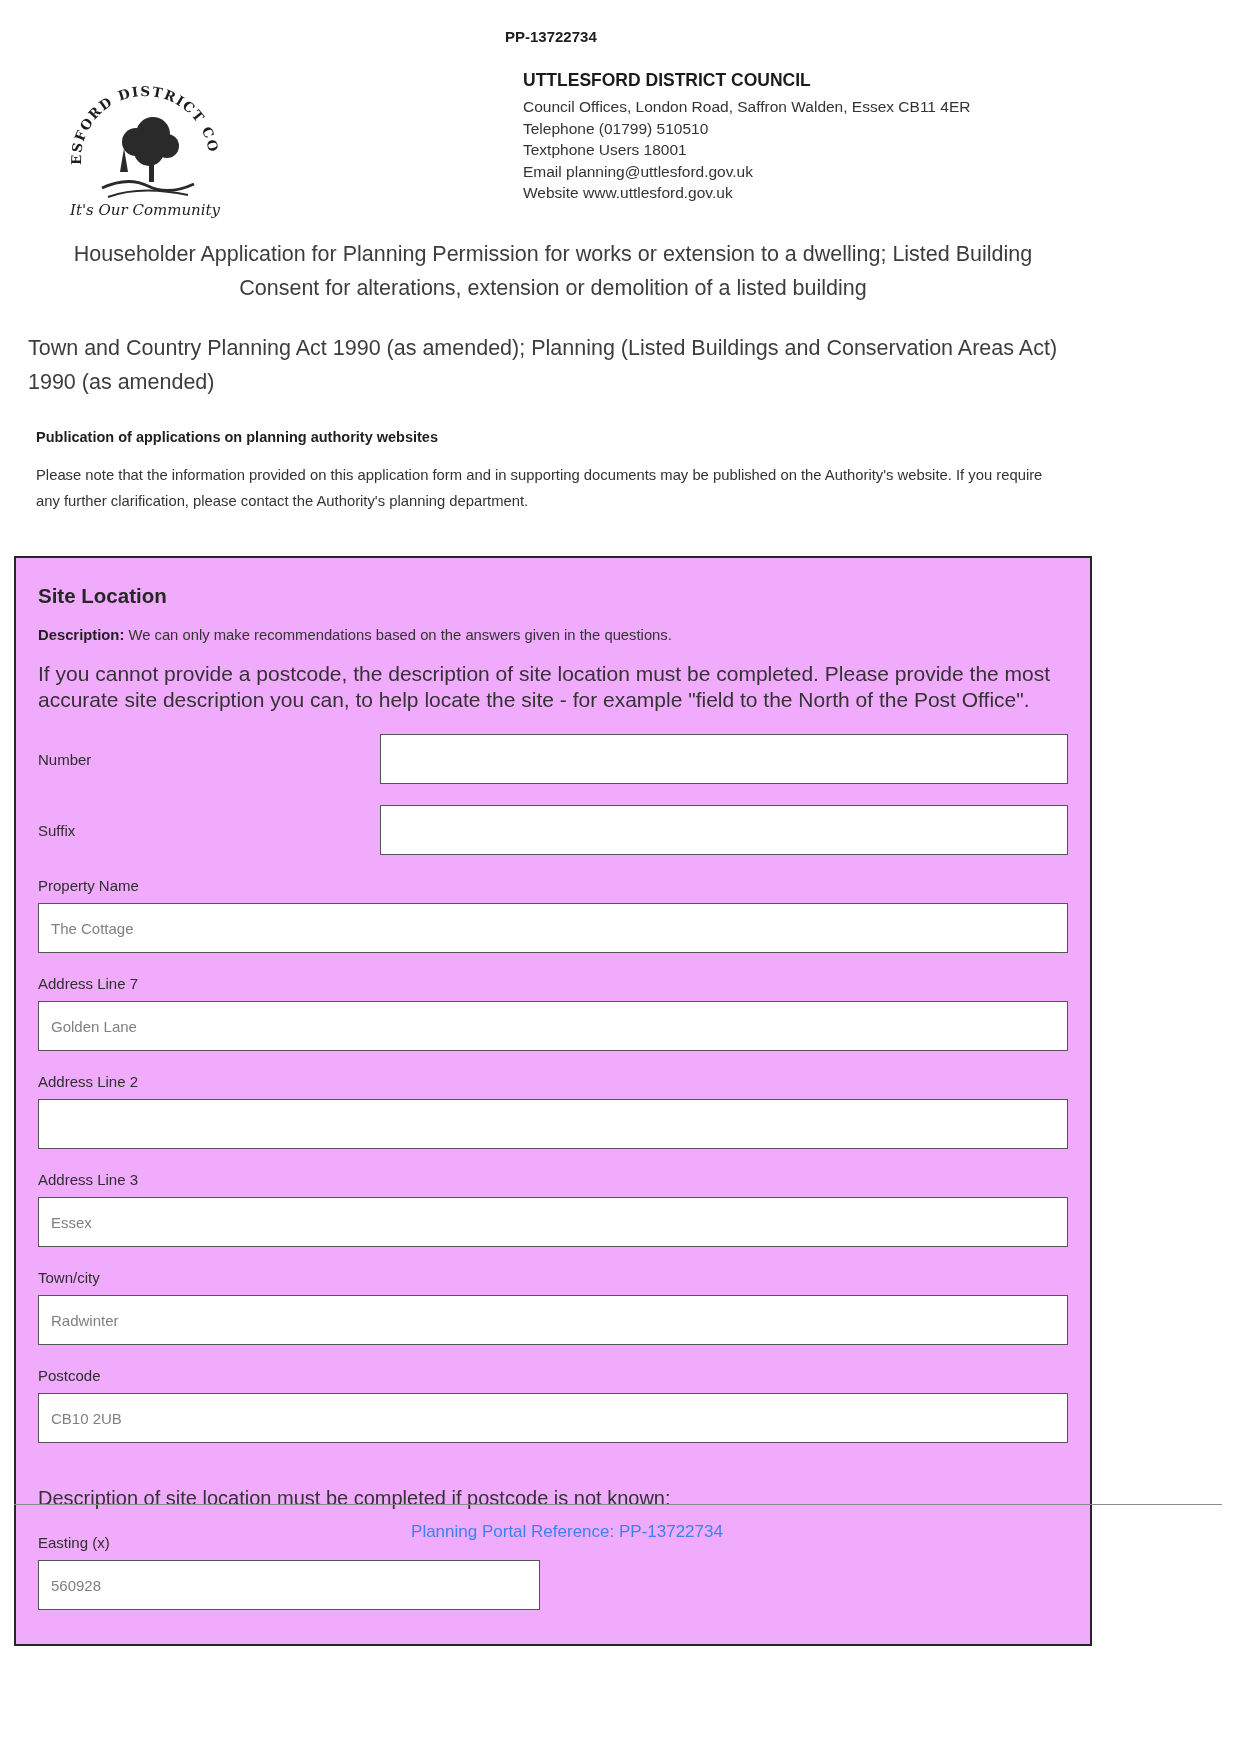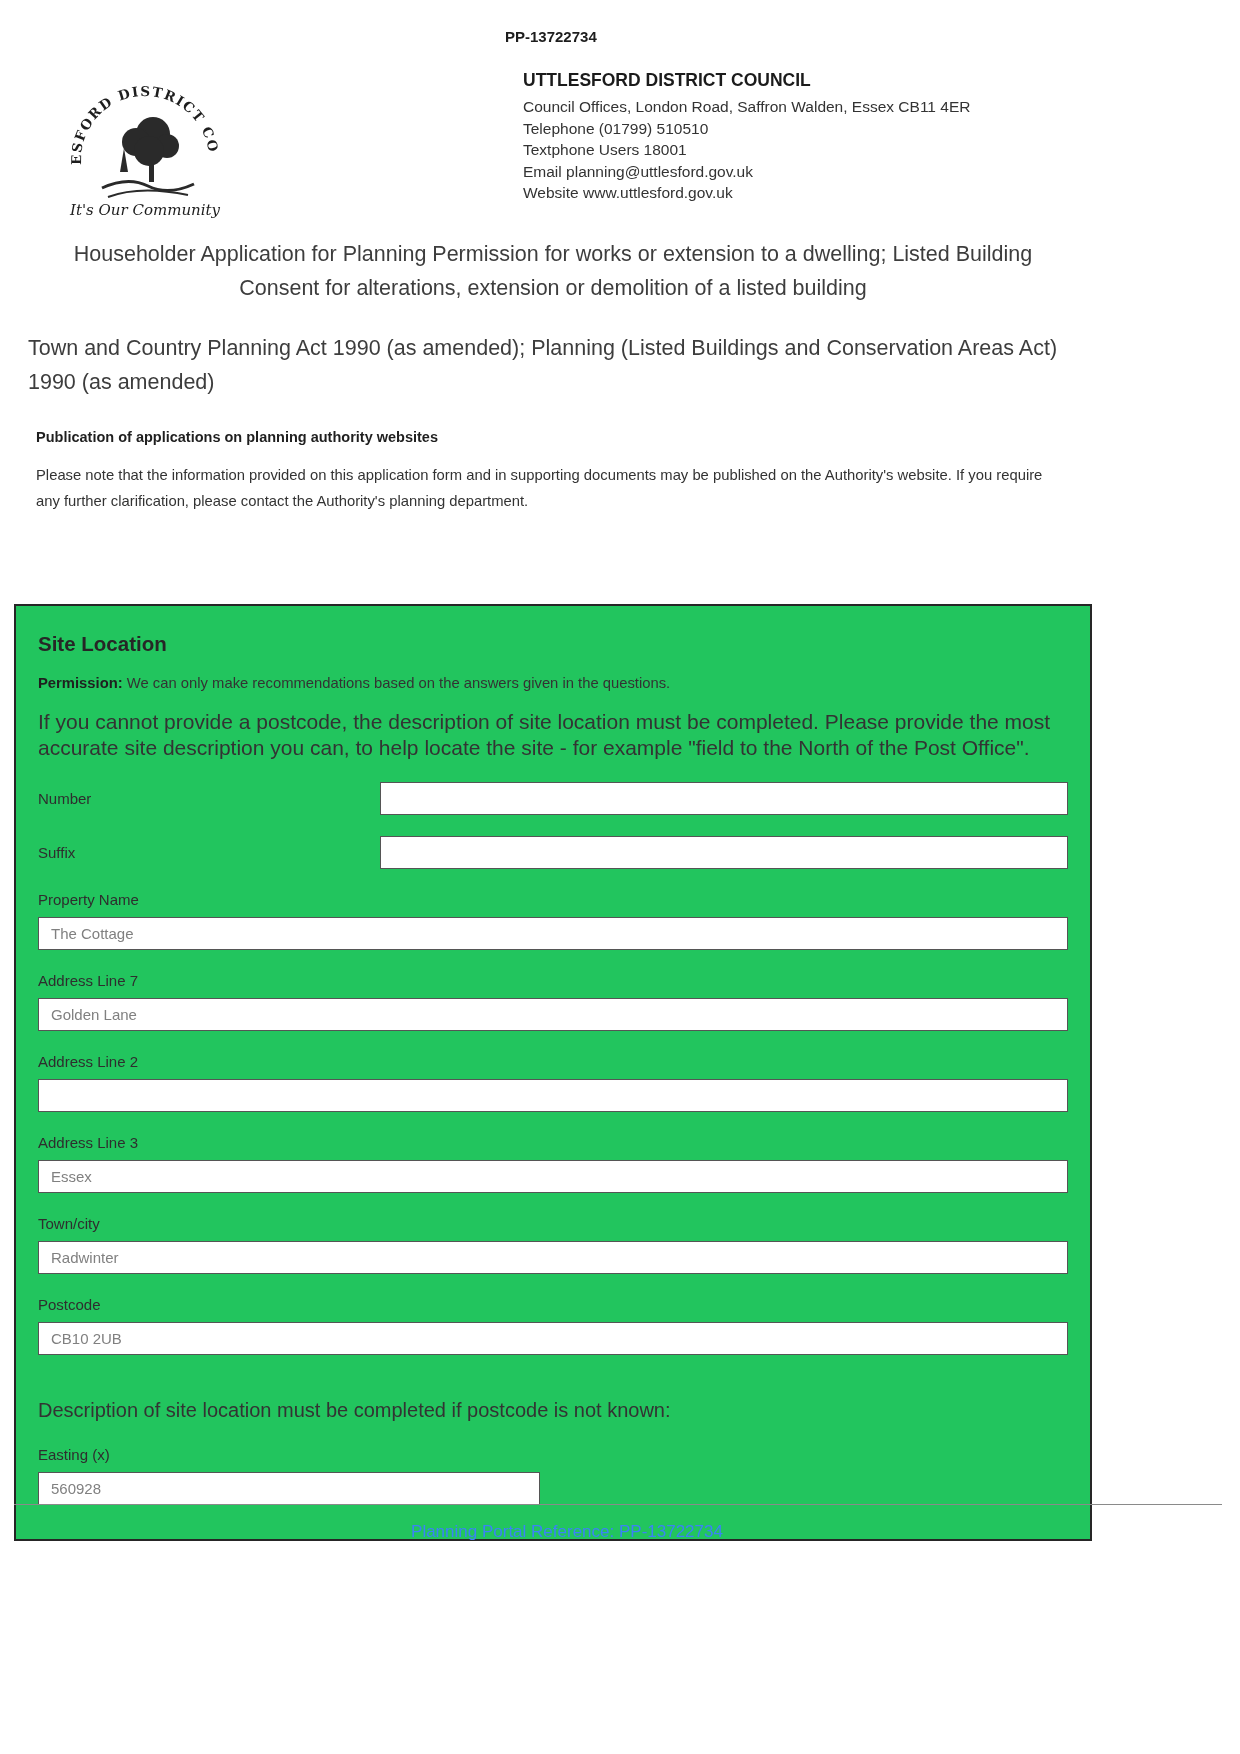--- a/index.html
+++ b/index.html
@@ -31,37 +31,37 @@
     margin:26px auto 0 auto; width:1050px; text-align:left;
     font-size:21.5px; line-height:34px; color:#3d3d3d;
   }
 
   
   .pub-heading { margin:30px 0 0 36px; font-size:14.5px; font-weight:bold; color:#1f1f1f; }
   .pub-body { margin:17px 50px 0 36px; font-size:14.8px; line-height:26px; color:#333; }
 
   
   .box {
-    margin:90px 0 0 14px; width:1078px;
+    margin:42px 0 0 14px; width:1078px;
     border:2px solid #262626;
     padding:22px 22px 34px 22px;
-    background:#22c55e;
+    background:#f0abfc;
   }
   .section-heading { font-size:20.5px; font-weight:bold; color:#262626; margin-top:4px; }
   .disclaimer { margin-top:19px; font-size:14.8px; color:#333; }
   .disclaimer b { color:#1f1f1f; }
   .intro { margin-top:18px; font-size:21px; line-height:26px; color:#333; }
 
   .inline-field { display:flex; align-items:center; margin-top:21px; }
   .inline-field:first-of-type { margin-top:26px; }
   .inline-label { width:342px; flex:0 0 342px; font-size:15px; color:#2e2e2e; }
   .stack-field { margin-top:22px; }
   .stack-label { display:block; font-size:15px; color:#2e2e2e; }
   .text-input {
-    display:block; width:100%; height:33px; margin-top:9px;
+    display:block; width:100%; height:50px; margin-top:9px;
     border:1px solid #555; border-radius:0; background:#fff;
     font-family:"Liberation Sans", sans-serif;
     font-size:15px; color:#808080; padding:0 12px; outline:none;
   }
   .inline-field .text-input { flex:1 1 auto; margin-top:0; }
 
   .desc-heading { margin-top:44px; font-size:20px; color:#333; }
   .coords { display:flex; gap:32px; }
   .coord { width:502px; flex:0 0 502px; }
   .coord .stack-label { margin-top:24px; }
@@ -116,21 +116,21 @@
 
   <div class="title">Householder Application for Planning Permission for works or extension to a dwelling; Listed Building Consent for alterations, extension or demolition of a listed building</div>
   <div class="subtitle">Town and Country Planning Act 1990 (as amended); Planning (Listed Buildings and Conservation Areas Act) 1990 (as amended)</div>
 
   <div class="pub-heading">Publication of applications on planning authority websites</div>
   <div class="pub-body">Please note that the information provided on this application form and in supporting documents may be published on the Authority's website. If you require any further clarification, please contact the Authority's planning department.</div>
 
   <section class="box">
     <div class="section-heading">Site Location</div>
 
-    <p class="disclaimer"><b>Permission:</b><span> We can only make recommendations based on the answers given in the questions.</span></p>
+    <p class="disclaimer"><b>Description:</b><span> We can only make recommendations based on the answers given in the questions.</span></p>
 
     <p class="intro">If you cannot provide a postcode, the description of site location must be completed. Please provide the most accurate site description you can, to help locate the site - for example "field to the North of the Post Office".</p>
 
     <div class="inline-field">
       <label class="inline-label">Number</label>
       <input type="text" class="text-input" value="" style="">
     </div>
 
     <div class="inline-field">
       <label class="inline-label">Suffix</label>

